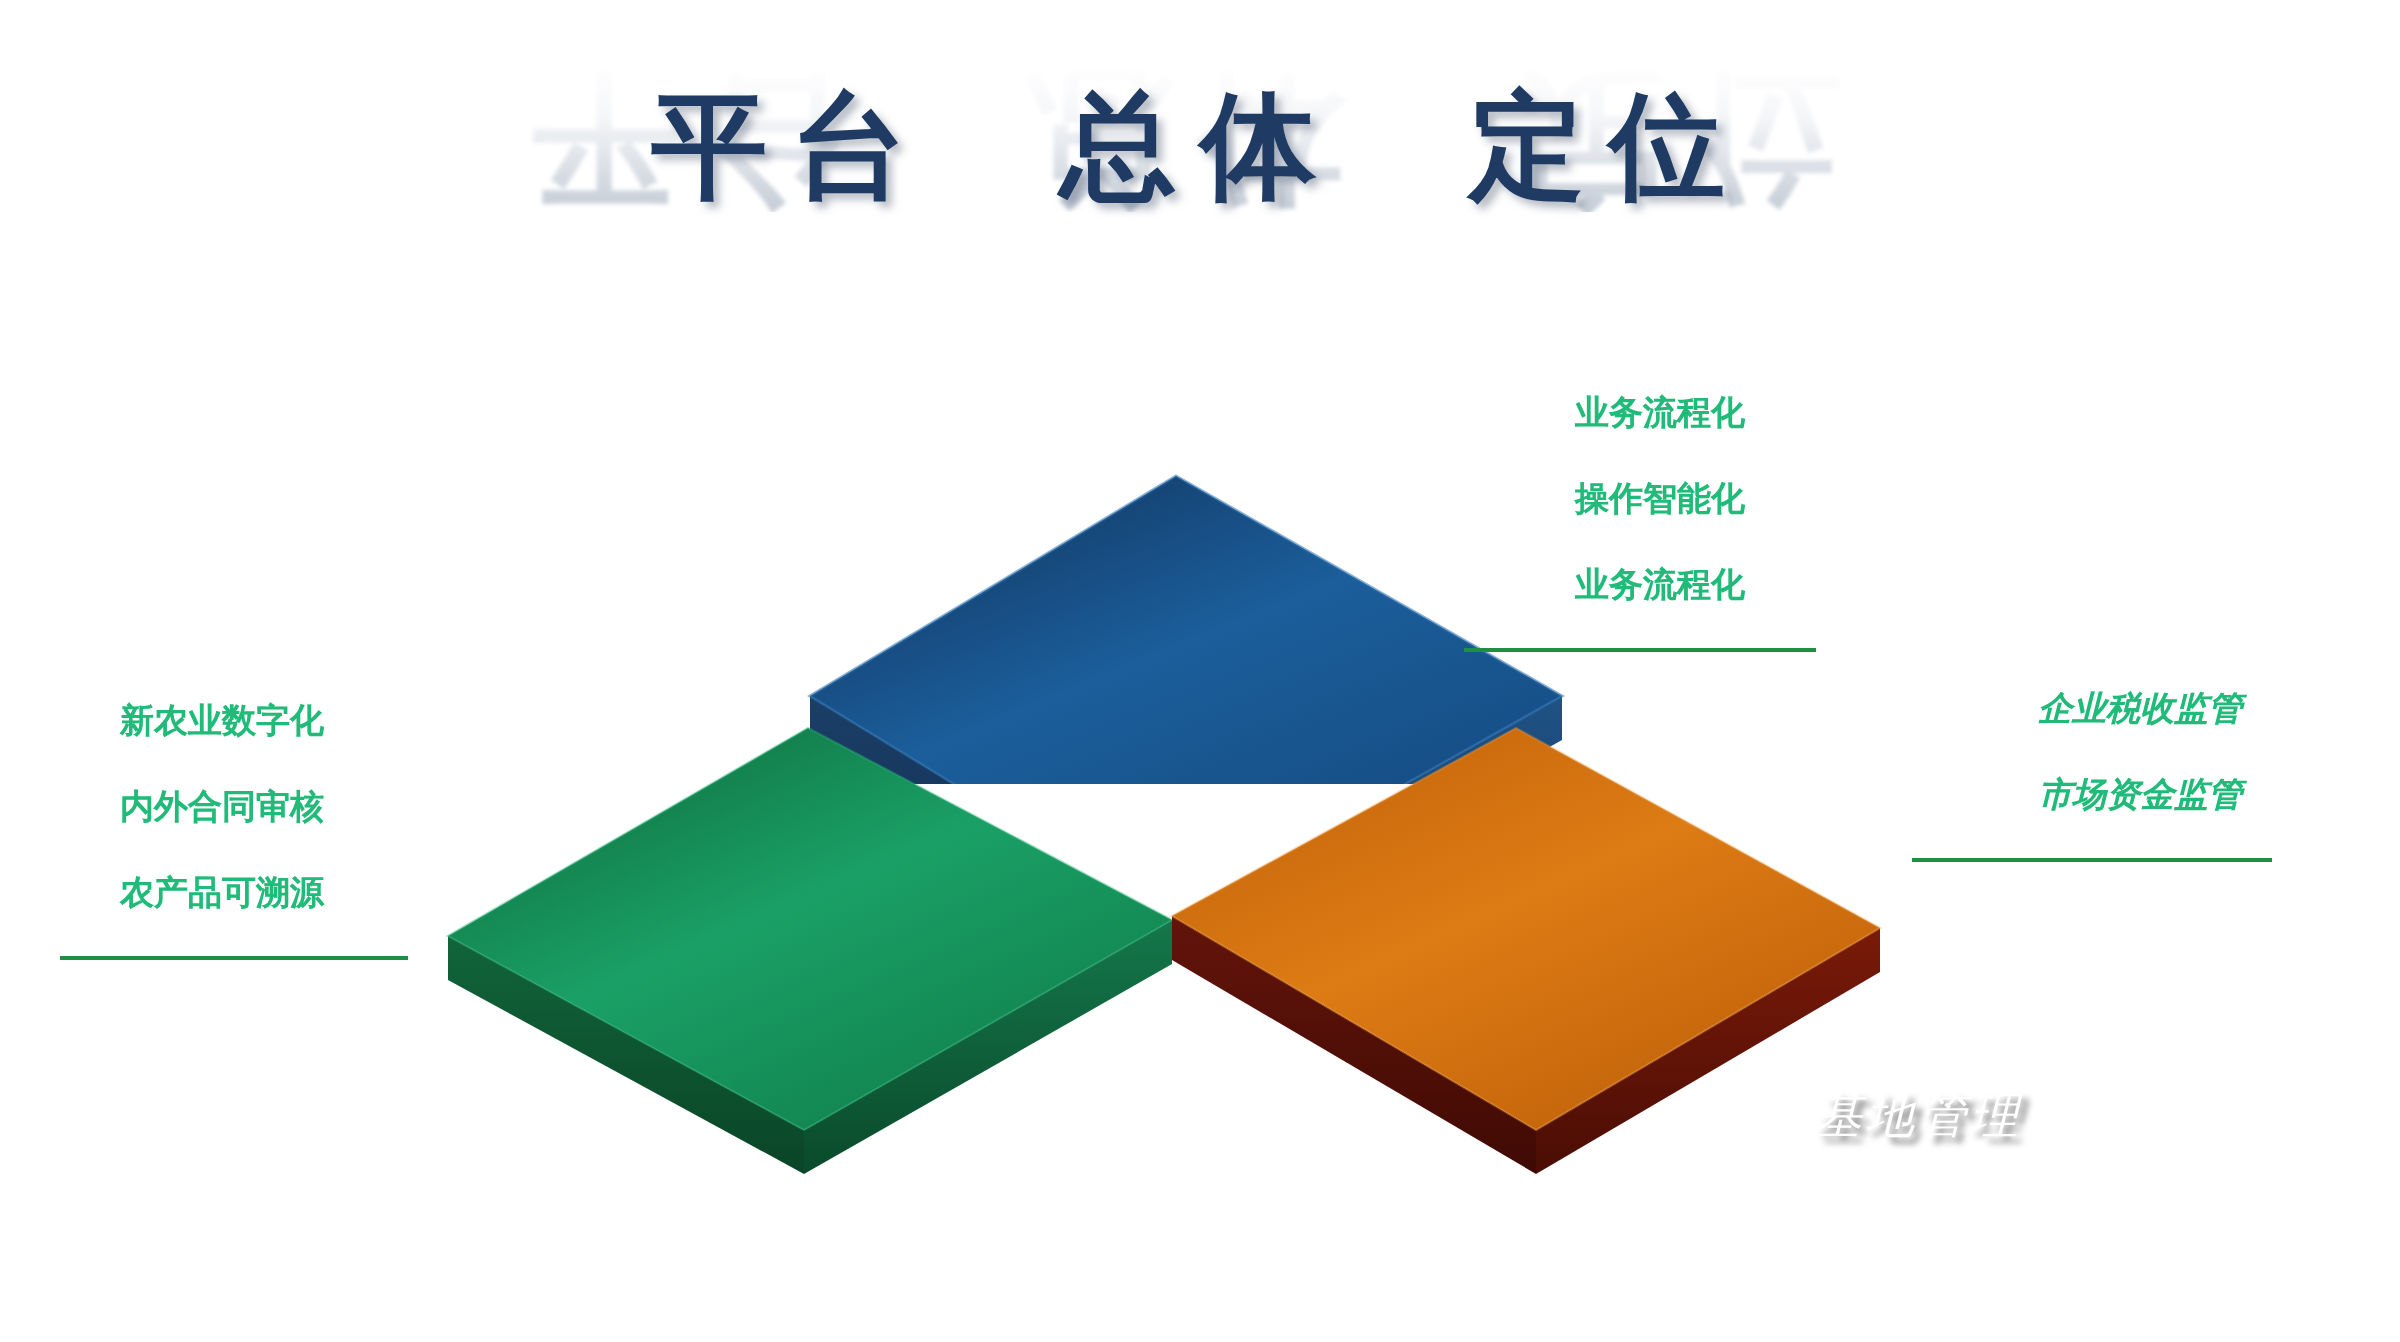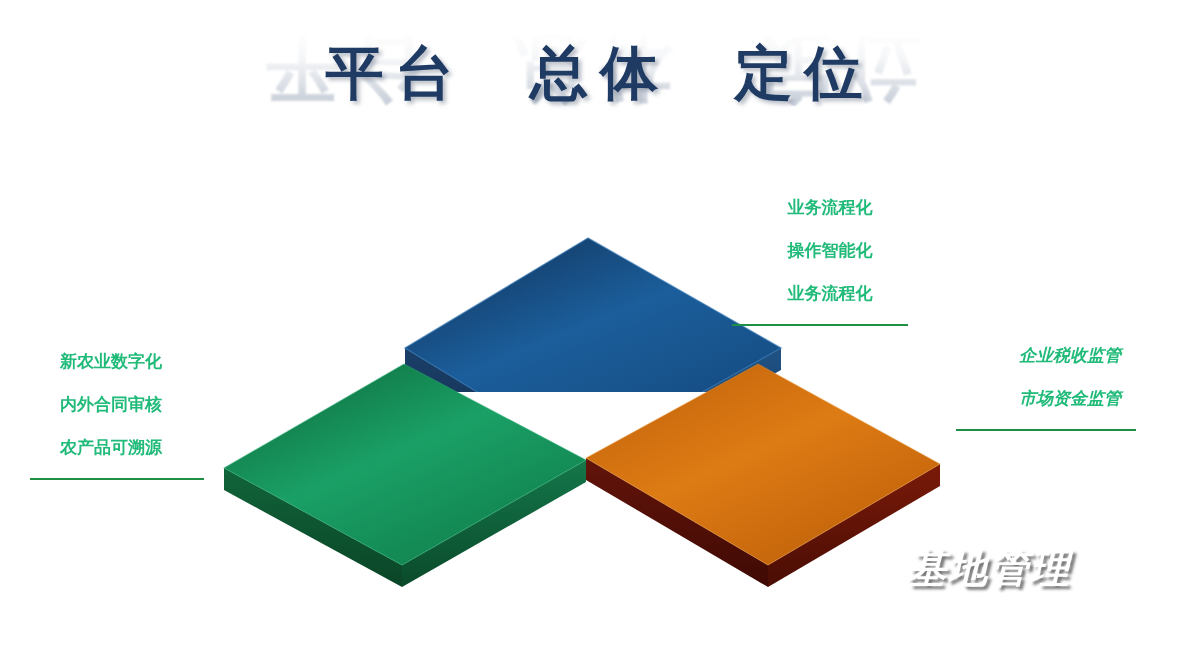--- a/index.html
+++ b/index.html
@@ -61,22 +61,22 @@
 
   
   .block {
     position: absolute;
   }
   .block svg { display: block; }
 
   .block-label {
     position: absolute;
     color: #ffffff;
-    font-weight: bold;
-    font-size: 39px;
+    font-weight: normal;
+    font-size: 24px;
     letter-spacing: 2px;
     white-space: nowrap;
     text-shadow: 3px 3px 3px rgba(0,0,0,0.55);
     font-family: "DejaVu Sans", "Liberation Sans", sans-serif;
     pointer-events: none;
   }
   .italic-label { font-style: italic; }
 
   
   #block-base { left: 400px; top: 232px; }

